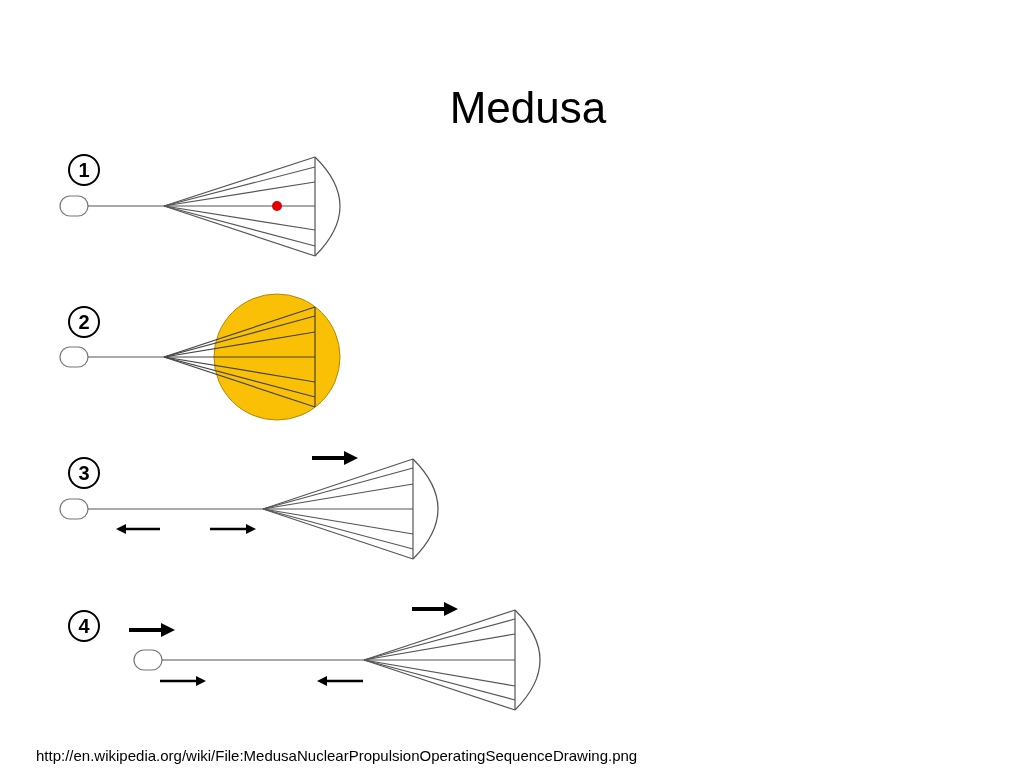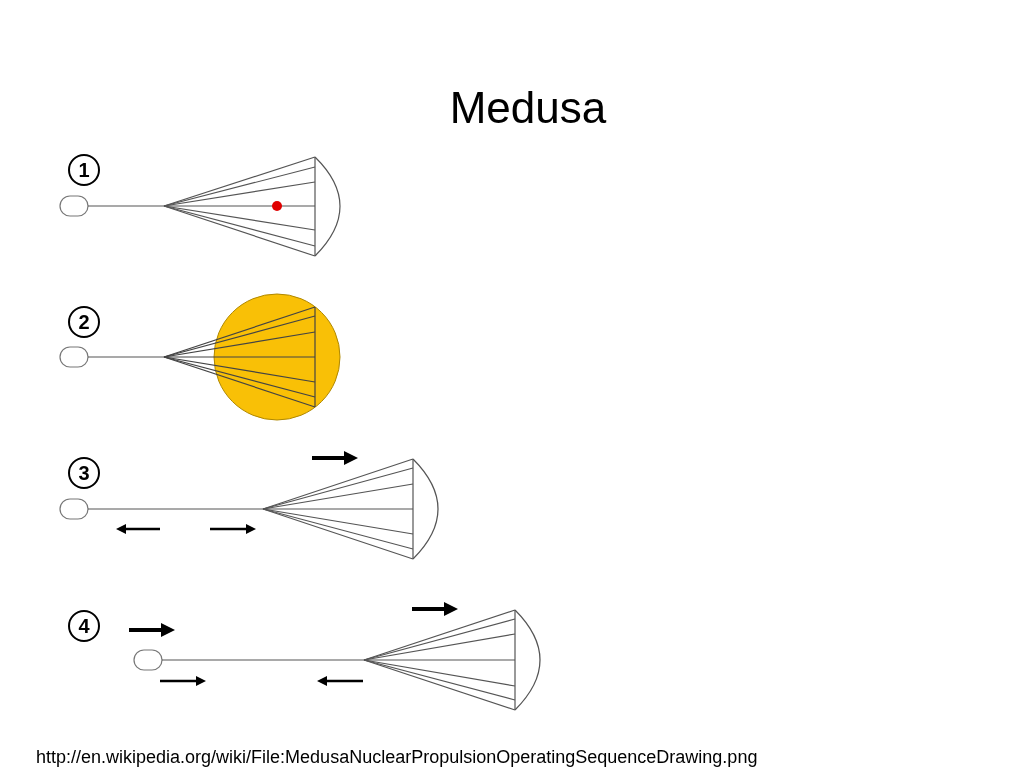--- a/index.html
+++ b/index.html
@@ -1,20 +1,20 @@
 <!DOCTYPE html>
 <html><head>
 <meta charset="utf-8">
 <style>
   html, body { margin:0; padding:0; background:#ffffff; }
   body { width:1024px; height:768px; position:relative; overflow:hidden;
          font-family:"Liberation Sans", sans-serif; }
   .title { position:absolute; left:0; width:1024px; top:72px; text-align:center;
            font-size:44px; color:#000; line-height:72px;padding-left:16px; }
-  .caption { position:absolute; left:36px; top:747px; font-size:18px; color:#000; white-space:nowrap; }
+  .caption { position:absolute; left:36px; top:747px; font-size:15px; color:#000; white-space:nowrap; }
   svg.diagram { position:absolute; left:0; top:0; }
   .num { font-family:"Liberation Sans", sans-serif; font-weight:bold; font-size:20px; }
 </style>
 </head>
 <body>
 
 <div class="title">Medusa</div>
 
 <svg class="diagram" width="1024" height="740" viewBox="0 0 1024 740">
   <defs>

